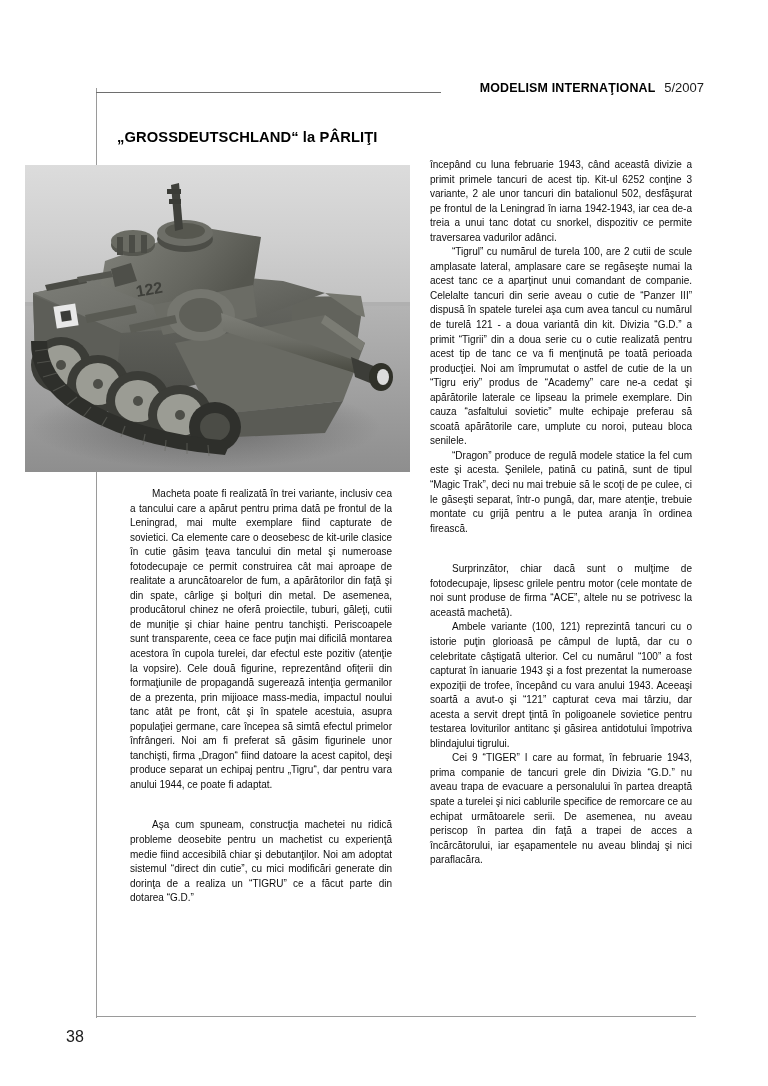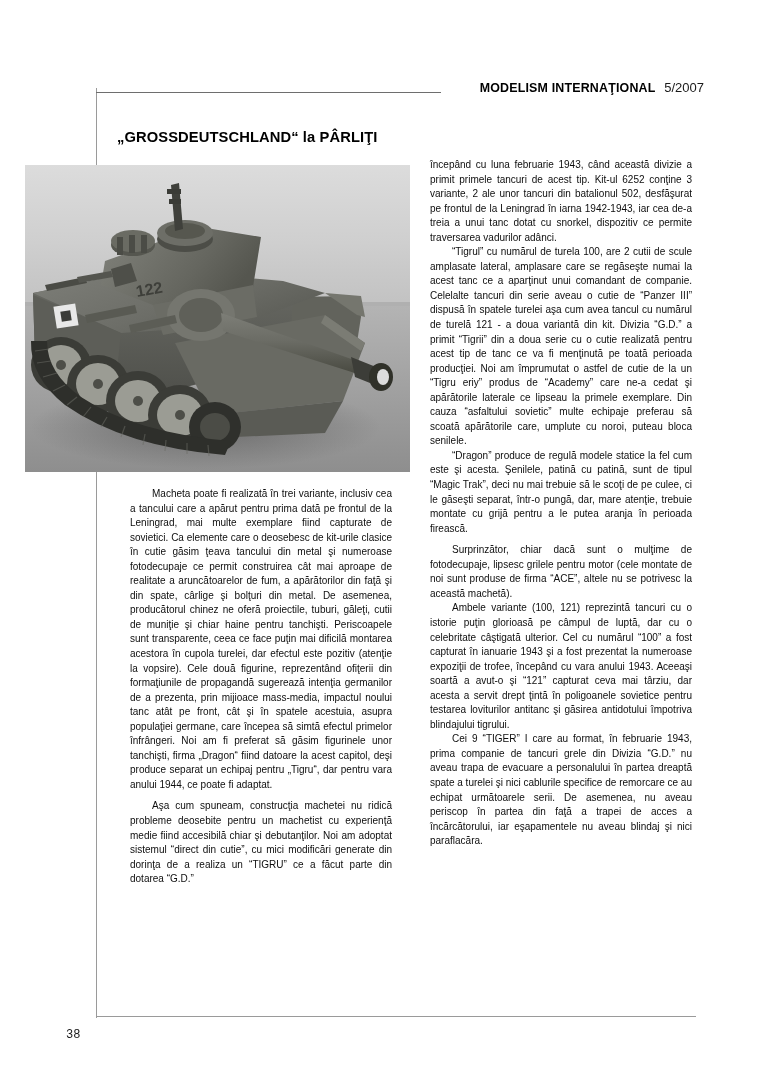--- a/index.html
+++ b/index.html
@@ -108,38 +108,38 @@
     color: #0d0d0d;
     hyphens: none;
   }
   .col-left  { left: 130px; top: 487px; }
   .col-right { left: 430px; top: 158px; }
 
   .col p {
     margin: 0;
     text-indent: 22px;
   }
-  .col p.gap { margin-top: 7px; }
+  .col p.gap { margin-top: 26px; }
   .col p.noindent { text-indent: 0; }
 
   
   .footer-rule {
     position: absolute;
     left: 96px;
     top: 1016px;
     width: 600px;
     height: 1px;
     background: #9a9a9a;
   }
   .page-number {
     position: absolute;
     left: 66px;
     top: 1028px;
-    font-family: Liberation Mono, monospace;
-    font-size: 12px;
+    font-family: Liberation Sans, sans-serif;
+    font-size: 16px;
     color: #1a1a1a;
   }
 </style>
 </head>
 <body>
 
 <div class="page">
 
   <div class="vrule"></div>
   <div class="masthead-rule"></div>
@@ -289,21 +289,21 @@
   </div>
 
   <div class="col col-left">
     <p>Macheta poate fi realizată în trei variante, inclusiv cea a tancului care a apărut pentru prima dată pe frontul de la Leningrad, mai multe exemplare fiind capturate de sovietici. Ca elemente care o deosebesc de kit-urile clasice în cutie găsim ţeava tancului din metal şi numeroase fotodecupaje ce permit construirea cât mai aproape de realitate a aruncătoarelor de fum, a apărătorilor din faţă şi din spate, cârlige şi bolţuri din metal. De asemenea, producătorul chinez ne oferă proiectile, tuburi, găleţi, cutii de muniţie şi chiar haine pentru tanchişti. Periscoapele sunt transparente, ceea ce face puţin mai dificilă montarea acestora în cupola turelei, dar efectul este pozitiv (atenţie la vopsire). Cele două figurine, reprezentând ofiţerii din formaţiunile de propagandă sugerează intenţia germanilor de a prezenta, prin mijioace mass-media, impactul noului tanc atât pe front, cât şi în spatele acestuia, asupra populaţiei germane, care începea să simtă efectul primelor înfrângeri. Noi am fi preferat să găsim figurinele unor tanchişti, firma „Dragon“ fiind datoare la acest capitol, deşi produce separat un echipaj pentru „Tigru“, dar pentru vara anului 1944, ce poate fi adaptat.</p>
     <p class="gap">Aşa cum spuneam, construcţia machetei nu ridică probleme deosebite pentru un machetist cu experienţă medie fiind accesibilă chiar şi debutanţilor. Noi am adoptat sistemul “direct din cutie”, cu mici modificări generate din dorinţa de a realiza un “TIGRU” ce a făcut parte din dotarea “G.D.”</p>
   </div>
 
   <div class="col col-right">
     <p class="noindent">începând cu luna februarie 1943, când această divizie a primit primele tancuri de acest tip. Kit-ul 6252 conţine 3 variante, 2 ale unor tancuri din batalionul 502, desfăşurat pe frontul de la Leningrad în iarna 1942-1943, iar cea de-a treia a unui tanc dotat cu snorkel, dispozitiv ce permite traversarea vadurilor adânci.</p>
     <p>“Tigrul” cu numărul de turela 100, are 2 cutii de scule amplasate lateral, amplasare care se regăseşte numai la acest tanc ce a aparţinut unui comandant de companie. Celelalte tancuri din serie aveau o cutie de “Panzer III” dispusă în spatele turelei aşa cum avea tancul cu numărul de turelă 121 - a doua variantă din kit. Divizia “G.D.” a primit “Tigrii” din a doua serie cu o cutie realizată pentru acest tip de tanc ce va fi menţinută pe toată perioada producţiei. Noi am împrumutat o astfel de cutie de la un “Tigru eriy” produs de “Academy” care ne-a cedat şi apărătorile laterale ce lipseau la primele exemplare. Din cauza “asfaltului sovietic” multe echipaje preferau să scoată apărătorile care, umplute cu noroi, puteau bloca senilele.</p>
-    <p>“Dragon” produce de regulă modele statice la fel cum este şi acesta. Şenilele, patină cu patină, sunt de tipul “Magic Trak”, deci nu mai trebuie să le scoţi de pe culee, ci le găseşti separat, într-o pungă, dar, mare atenţie, trebuie montate cu grijă pentru a le putea aranja în perioada firească.</p>
+    <p>“Dragon” produce de regulă modele statice la fel cum este şi acesta. Şenilele, patină cu patină, sunt de tipul “Magic Trak”, deci nu mai trebuie să le scoţi de pe culee, ci le găseşti separat, într-o pungă, dar, mare atenţie, trebuie montate cu grijă pentru a le putea aranja în ordinea firească.</p>
     <p class="gap">Surprinzător, chiar dacă sunt o mulţime de fotodecupaje, lipsesc grilele pentru motor (cele montate de noi sunt produse de firma “ACE”, altele nu se potrivesc la această machetă).</p>
     <p>Ambele variante (100, 121) reprezintă tancuri cu o istorie puţin glorioasă pe câmpul de luptă, dar cu o celebritate câştigată ulterior. Cel cu numărul “100” a fost capturat în ianuarie 1943 şi a fost prezentat la numeroase expoziţii de trofee, începând cu vara anului 1943. Aceeaşi soartă a avut-o şi “121” capturat ceva mai târziu, dar acesta a servit drept ţintă în poligoanele sovietice pentru testarea loviturilor antitanc şi găsirea antidotului împotriva blindajului tigrului.</p>
     <p>Cei 9 “TIGER” I care au format, în februarie 1943, prima companie de tancuri grele din Divizia “G.D.” nu aveau trapa de evacuare a personalului în partea dreaptă spate a turelei şi nici cablurile specifice de remorcare ce au echipat următoarele serii. De asemenea, nu aveau periscop în partea din faţă a trapei de acces a încărcătorului, iar eşapamentele nu aveau blindaj şi nici paraflacăra.</p>
   </div>
 
   <div class="footer-rule"></div>
   <div class="page-number">38</div>
 
 </div>
 

